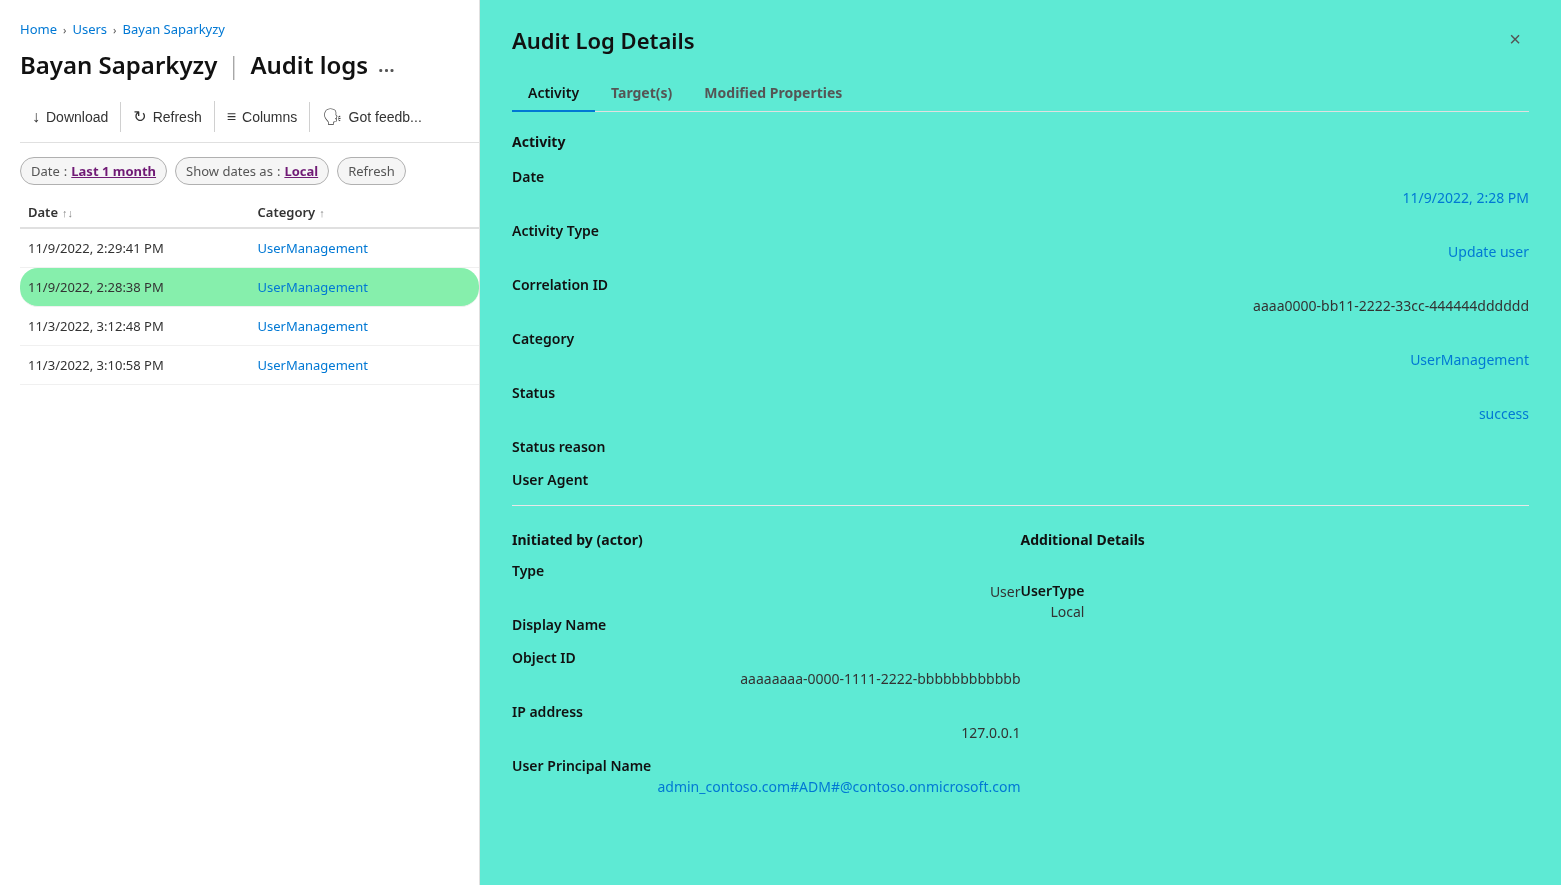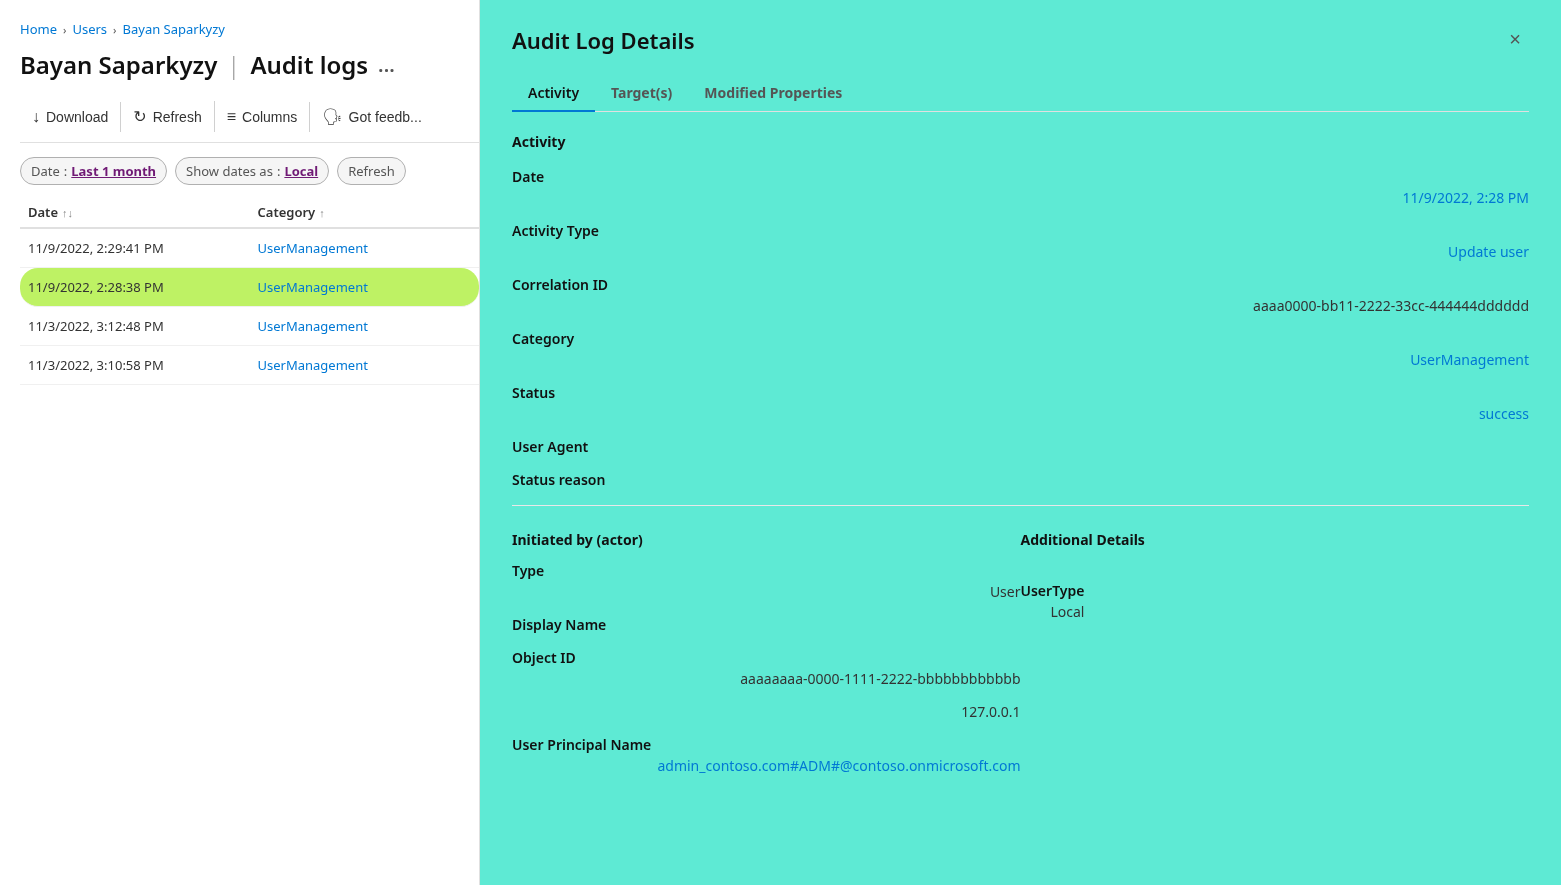--- a/index.html
+++ b/index.html
@@ -110,21 +110,21 @@
     }
     .sort-icon { color: #888; font-size: 11px; }
 
     .table-row {
       display: grid;
       grid-template-columns: 1fr 1fr;
       padding: 10px 0;
       border-bottom: 1px solid #f0f0f0;
       cursor: pointer;
     }
-    .table-row.selected { background: #bef264; border-radius: 18px; }
+    .table-row.selected { background: #86efac; border-radius: 18px; }
     .td { padding: 0 8px; }
     .td-date { color: #333; font-size: 13px; }
     .td-category { color: #0078d4; font-size: 13px; }
 
     
     .right-panel {
       flex: 1;
       overflow-y: auto;
       padding: 24px 32px;
       position: relative;
@@ -343,26 +343,26 @@
     <div class="field-label">Category</div>
     <div class="field-value link">UserManagement</div>
   </div>
 
   <div class="field-block">
     <div class="field-label">Status</div>
     <div class="field-value link">success</div>
   </div>
 
   <div class="field-block">
+    <div class="field-label">Status reason</div>
+    <div class="field-value"></div>
+  </div>
+
+  <div class="field-block">
     <div class="field-label">User Agent</div>
-    <div class="field-value"></div>
-  </div>
-
-  <div class="field-block">
-    <div class="field-label">Status reason</div>
     <div class="field-value"></div>
   </div>
 
   <hr class="section-divider">
 
   <div class="two-col-section">
     <div class="section-col">
       <div class="section-col-title">Initiated by (actor)</div>
 
       <div class="field-block">
@@ -374,20 +374,21 @@
         <div class="field-label">Display Name</div>
         <div class="field-value"></div>
       </div>
 
       <div class="field-block">
         <div class="field-label">Object ID</div>
         <div class="field-value">aaaaaaaa-0000-1111-2222-bbbbbbbbbbbb</div>
       </div>
 
       <div class="field-block">
+        <div class="field-label">IP address</div>
         <div class="field-value">127.0.0.1</div>
       </div>
 
       <div class="field-block">
         <div class="field-label">User Principal Name</div>
         <div class="field-value link">admin_contoso.com#ADM#@contoso.onmicrosoft.com</div>
       </div>
     </div>
 
     <div class="section-col">

